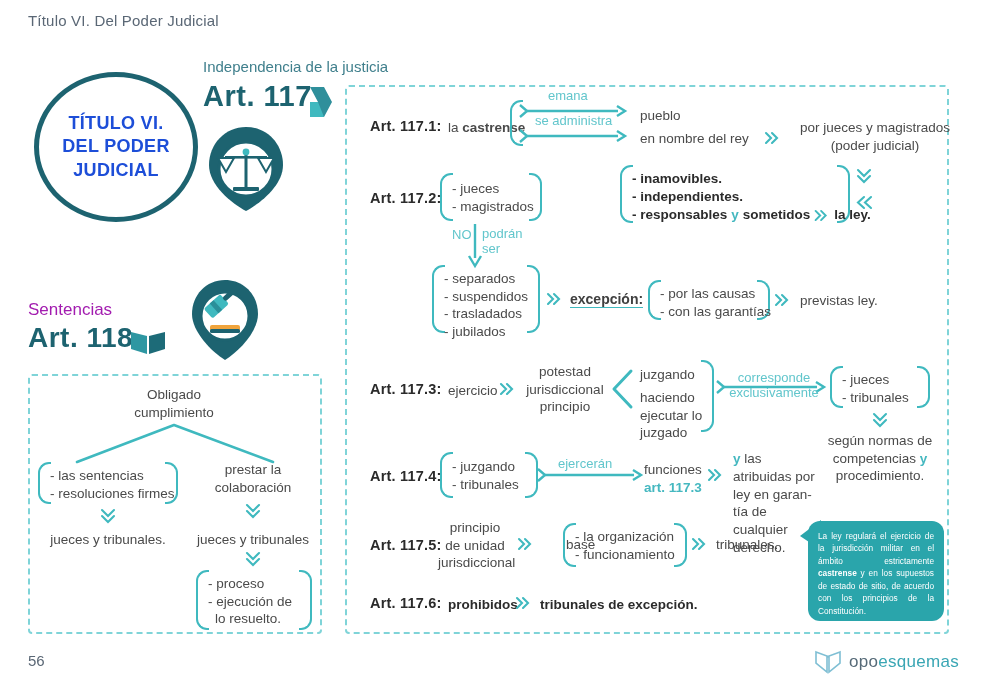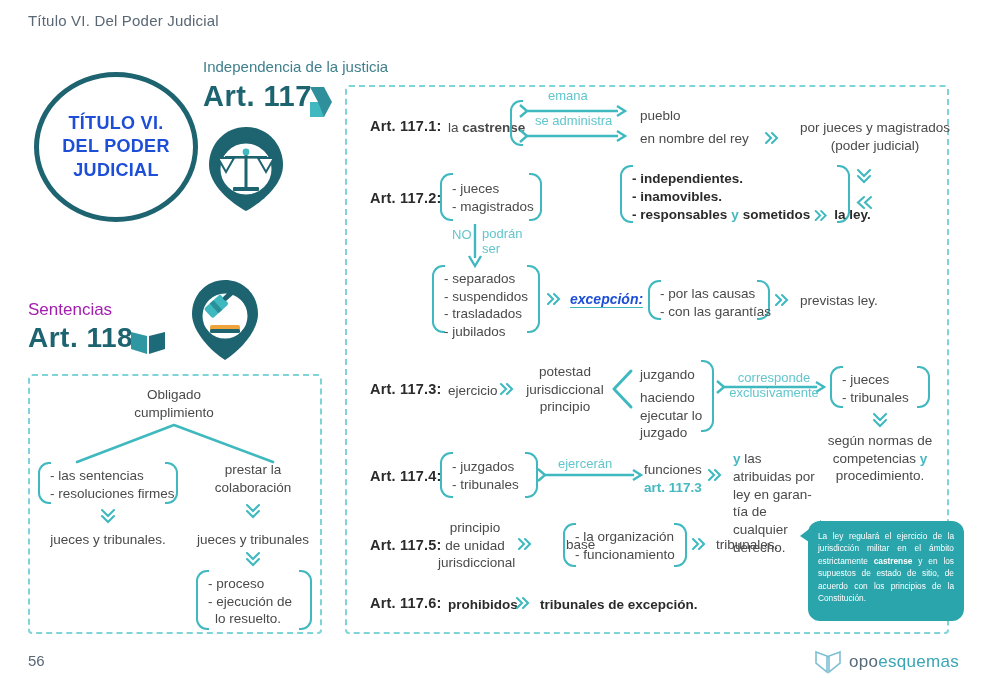--- a/index.html
+++ b/index.html
@@ -53,21 +53,21 @@
   .brace i{display:block;position:absolute;border:2.5px solid #3fb9bf;}
   .brace .l{left:0;top:0;bottom:0;width:11px;border-right:none;
             border-radius:11px 0 0 11px;}
   .brace .r{right:0;top:0;bottom:0;width:11px;border-left:none;
             border-radius:0 11px 11px 0;}
 
   svg{display:block;overflow:visible;}
 
   
   #callout{
-    left:808px;top:521px;width:156px;height:100px;background:#2aa5ab;
+    left:808px;top:521px;width:136px;height:100px;background:#2aa5ab;
     border-radius:12px;color:#ffffff;font-size:8.3px;line-height:1.5;
     padding:9px 10px;box-sizing:border-box;text-align:justify;
   }
   #callout b{color:#ffffff;}
   
   #big-left-arrow{left:800px;top:520px;}
 
   
   #page-num{left:28px;top:652px;font-size:15px;color:#5a6775;}
   #logo-wrap{left:815px;top:650px;display:flex;align-items:center;gap:8px;}
@@ -180,22 +180,22 @@
 <div class="abs t" style="left:452px;top:180px;">
   <div>- jueces</div>
   <div>- magistrados</div>
 </div>
 
 <div class="brace" style="left:620px;top:165px;width:230px;height:58px;">
     <i class="l"></i>
     <i class="r"></i>
   </div>
 <div class="abs tb" style="left:632px;top:170px;">
+  <div>- inamovibles.</div>
   <div>- independientes.</div>
-  <div>- inamovibles.</div>
   <div style="display:flex;align-items:center;gap:4px;">
     <span>- responsables </span>
       <span class="tealb">y</span>
       <span> sometidos</span>
     <span>
       <svg width="16" height="11" viewBox="0 0 16 12">
           <path d="M1,1 L6,6 L1,11 M7,1 L12,6 L7,11" fill="none" stroke="#3fb9bf" stroke-width="2.1" stroke-linecap="round"></path>
         </svg>
     </span>
     <span>la ley.</span>
@@ -232,21 +232,21 @@
   <div>- separados</div>
   <div>- suspendidos</div>
   <div>- trasladados</div>
   <div>- jubilados</div>
 </div>
 <div class="abs" style="left:547px;top:293px;">
   <svg width="16" height="12" viewBox="0 0 16 12">
       <path d="M1,1 L6,6 L1,11 M7,1 L12,6 L7,11" fill="none" stroke="#3fb9bf" stroke-width="2.1" stroke-linecap="round"></path>
     </svg>
 </div>
-<div class="abs" style="left:570px;top:291px;font-size:14px;color:#1d4ed8;font-weight:bold;border-bottom:1.5px solid #3fb9bf;font-style:italic;">excepción:</div>
+<div class="abs" style="left:570px;top:291px;font-size:14px;color:#404040;font-weight:bold;border-bottom:1.5px solid #3fb9bf;">excepción:</div>
 <div class="brace" style="left:648px;top:280px;width:122px;height:40px;">
     <i class="l"></i>
     <i class="r"></i>
   </div>
 <div class="abs t" style="left:660px;top:285px;">
   <div>- por las causas</div>
   <div>- con las garantías</div>
 </div>
 <div class="abs" style="left:775px;top:294px;">
   <svg width="16" height="12" viewBox="0 0 16 12">
@@ -310,21 +310,21 @@
   <div><span>competencias </span><span class="tealb">y</span></div>
   <div>procedimiento.</div>
 </div>
 
 <div class="abs artlbl" style="left:370px;top:468px;">Art. 117.4:</div>
 <div class="brace" style="left:440px;top:452px;width:98px;height:46px;">
     <i class="l"></i>
     <i class="r"></i>
   </div>
 <div class="abs t" style="left:452px;top:458px;">
-  <div>- juzgados</div>
+  <div>- juzgando</div>
   <div>- tribunales</div>
 </div>
 <div class="abs" style="left:538px;top:468px;">
   <svg width="104" height="14" viewBox="0 0 104 14">
     <path d="M0,1 L7,7 L0,13" fill="none" stroke="#3fb9bf" stroke-width="2.4"></path>
     <line x1="7" y1="7" x2="96" y2="7" stroke="#3fb9bf" stroke-width="2.4"></line>
     <path d="M95,2 L103,7 L95,12" fill="none" stroke="#3fb9bf" stroke-width="2.4"></path>
   </svg>
 </div>
 <div class="abs lbl-teal" style="left:558px;top:456px;">ejercerán</div>

